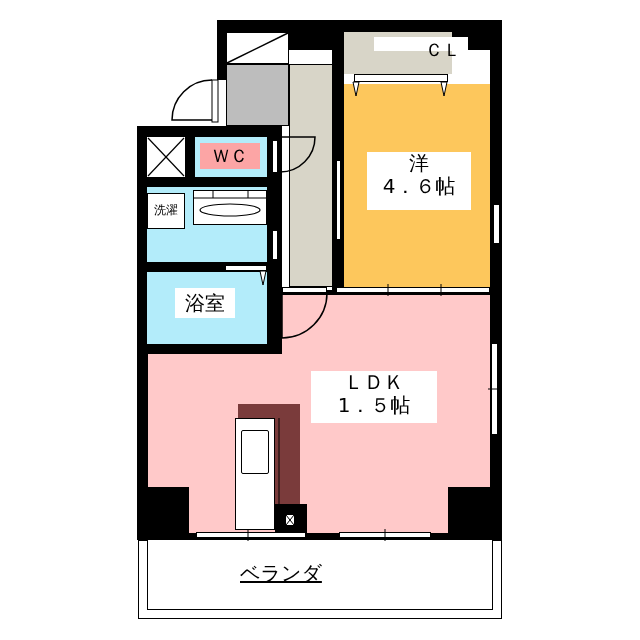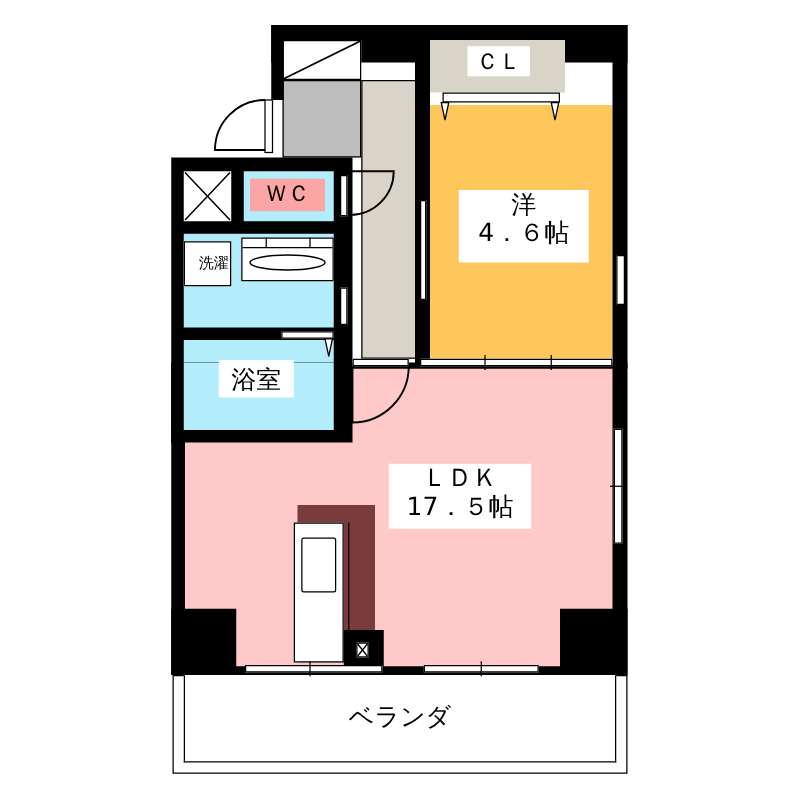--- a/index.html
+++ b/index.html
@@ -18,39 +18,39 @@
 <div class="abs wall" style="left:217px;top:20px;width:285px;height:30px;"></div>
 
 <div class="abs" style="left:226px;top:32px;width:63px;height:32px;background:#fff;border:1px solid #000;"></div>
 <div class="abs" style="left:226px;top:64px;width:63px;height:62px;background:#BDBDBD;border:1px solid #000;"></div>
 <div class="abs wall" style="left:217px;top:20px;width:10px;height:60px;"></div>
 
 <div class="abs" style="left:289px;top:64px;width:44px;height:223px;background:#D8D5C8;border:1px solid #000;"></div>
 <div class="abs wall" style="left:332px;top:20px;width:12px;height:275px;"></div>
 
 <div class="abs" style="left:344px;top:32px;width:108px;height:42px;background:#D8D5C8;"></div>
-<div class="label" style="left:374px;top:37px;width:50px;height:24px;font-size:18px;line-height:26px;">ＣＬ</div>
+<div class="label" style="left:374px;top:37px;width:50px;height:14px;font-size:18px;line-height:26px;padding-left:44px;">ＣＬ</div>
 <div class="abs" style="left:354px;top:74px;width:94px;height:8px;background:#fff;border:1px solid #000;"></div>
 
 <div class="abs" style="left:344px;top:84px;width:146px;height:203px;background:#FDC75C;"></div>
 <div class="abs wall" style="left:490px;top:20px;width:12px;height:275px;"></div>
 <div class="win" style="left:493px;top:204px;width:7px;height:40px;"></div>
 <div class="win" style="left:336px;top:160px;width:5px;height:80px;"></div>
 <div class="label" style="left:367px;top:152px;width:104px;height:58px;font-size:20px;">
   <div>洋</div>
   <div>4．６帖</div>
 </div>
 
 <div class="abs wall" style="left:137px;top:126px;width:145px;height:228px;"></div>
 <div class="abs" style="left:195px;top:137px;width:72px;height:40px;background:#B3ECFA;"></div>
 <div class="label" style="left:200px;top:143px;width:60px;height:26px;background:#fca5a5;font-size:18px;line-height:26px;">ＷＣ</div>
 <div class="abs" style="left:147px;top:137px;width:38px;height:40px;background:#fff;"></div>
 <div class="abs" style="left:147px;top:187px;width:120px;height:75px;background:#B3ECFA;"></div>
 <div class="abs" style="left:147px;top:193px;width:38px;height:36px;background:#fff;border:1px solid #000;"></div>
-<div class="abs" style="left:149px;top:202px;width:34px;font-size:12px;text-align:right;">洗濯</div>
+<div class="abs" style="left:149px;top:202px;width:34px;font-size:12px;text-align:center;">洗濯</div>
 <div class="abs" style="left:193px;top:190px;width:74px;height:35px;background:#fff;border:1px solid #000;"></div>
 <div class="abs" style="left:147px;top:272px;width:120px;height:72px;background:#B3ECFA;"></div>
 <div class="label" style="left:175px;top:288px;width:60px;height:30px;font-size:20px;line-height:30px;">浴室</div>
 <div class="abs" style="left:225px;top:265px;width:42px;height:6px;background:#fff;border:1px solid #000;"></div>
 <div class="win" style="left:272px;top:140px;width:6px;height:33px;"></div>
 <div class="win" style="left:272px;top:230px;width:6px;height:30px;"></div>
 
 <div class="abs wall" style="left:137px;top:290px;width:365px;height:250px;"></div>
 <div class="abs" style="left:148px;top:295px;width:342px;height:238px;background:#FFC9C9;"></div>
 <div class="abs wall" style="left:137px;top:290px;width:145px;height:64px;"></div>
@@ -61,31 +61,31 @@
 <div class="win" style="left:491px;top:343px;width:7px;height:92px;"></div>
 <div class="abs wall" style="left:137px;top:487px;width:52px;height:53px;"></div>
 <div class="abs wall" style="left:448px;top:487px;width:54px;height:53px;"></div>
 
 <div class="abs" style="left:238px;top:404px;width:62px;height:126px;background:#7A3B3B;"></div>
 <div class="abs" style="left:235px;top:418px;width:40px;height:112px;background:#fff;border:1px solid #000;"></div>
 <div class="abs" style="left:241px;top:430px;width:28px;height:44px;background:#fff;border:1px solid #000;border-radius:2px;"></div>
 <div class="abs wall" style="left:275px;top:504px;width:32px;height:36px;"></div>
 <div class="abs" style="left:285px;top:514px;width:10px;height:12px;background:#fff;border:1px solid #000;"></div>
 
-<div class="label" style="left:311px;top:371px;width:114px;height:52px;font-size:20px;">
+<div class="label" style="left:311px;top:371px;width:126px;height:52px;font-size:20px;">
   <div>ＬＤＫ</div>
-  <div>17．５帖</div>
+  <div>1．５帖</div>
 </div>
 
 <div class="abs" style="left:196px;top:532px;width:110px;height:6px;background:#fff;border:1px solid #000;"></div>
 <div class="abs" style="left:339px;top:532px;width:92px;height:6px;background:#fff;border:1px solid #000;"></div>
 
 <div class="abs" style="left:138px;top:540px;width:364px;height:79px;border:1.5px solid #000;background:#fff;"></div>
 <div class="abs" style="left:147px;top:540px;width:346px;height:70px;border:1.5px solid #000;border-top:none;background:#fff;"></div>
-<div class="abs" style="left:240px;top:560px;width:160px;text-align:center;font-size:20px;">ベランダ</div>
+<div class="abs" style="left:240px;top:560px;width:160px;font-size:20px;text-decoration:underline;">ベランダ</div>
 
 <svg width="640" height="640">
 
   <line x1="227" y1="63" x2="288" y2="33" stroke="#000" stroke-width="1.5"></line>
 
   <path d="M 212 80 A 40 40 0 0 0 172 120 L 212 120" fill="none" stroke="#000" stroke-width="1.5"></path>
   <rect x="212" y="80" width="6" height="42" fill="#fff" stroke="#000"></rect>
 
   <path d="M 280 137 L 315 137 A 35 35 0 0 1 280 172" fill="none" stroke="#000" stroke-width="1.5"></path>
 

